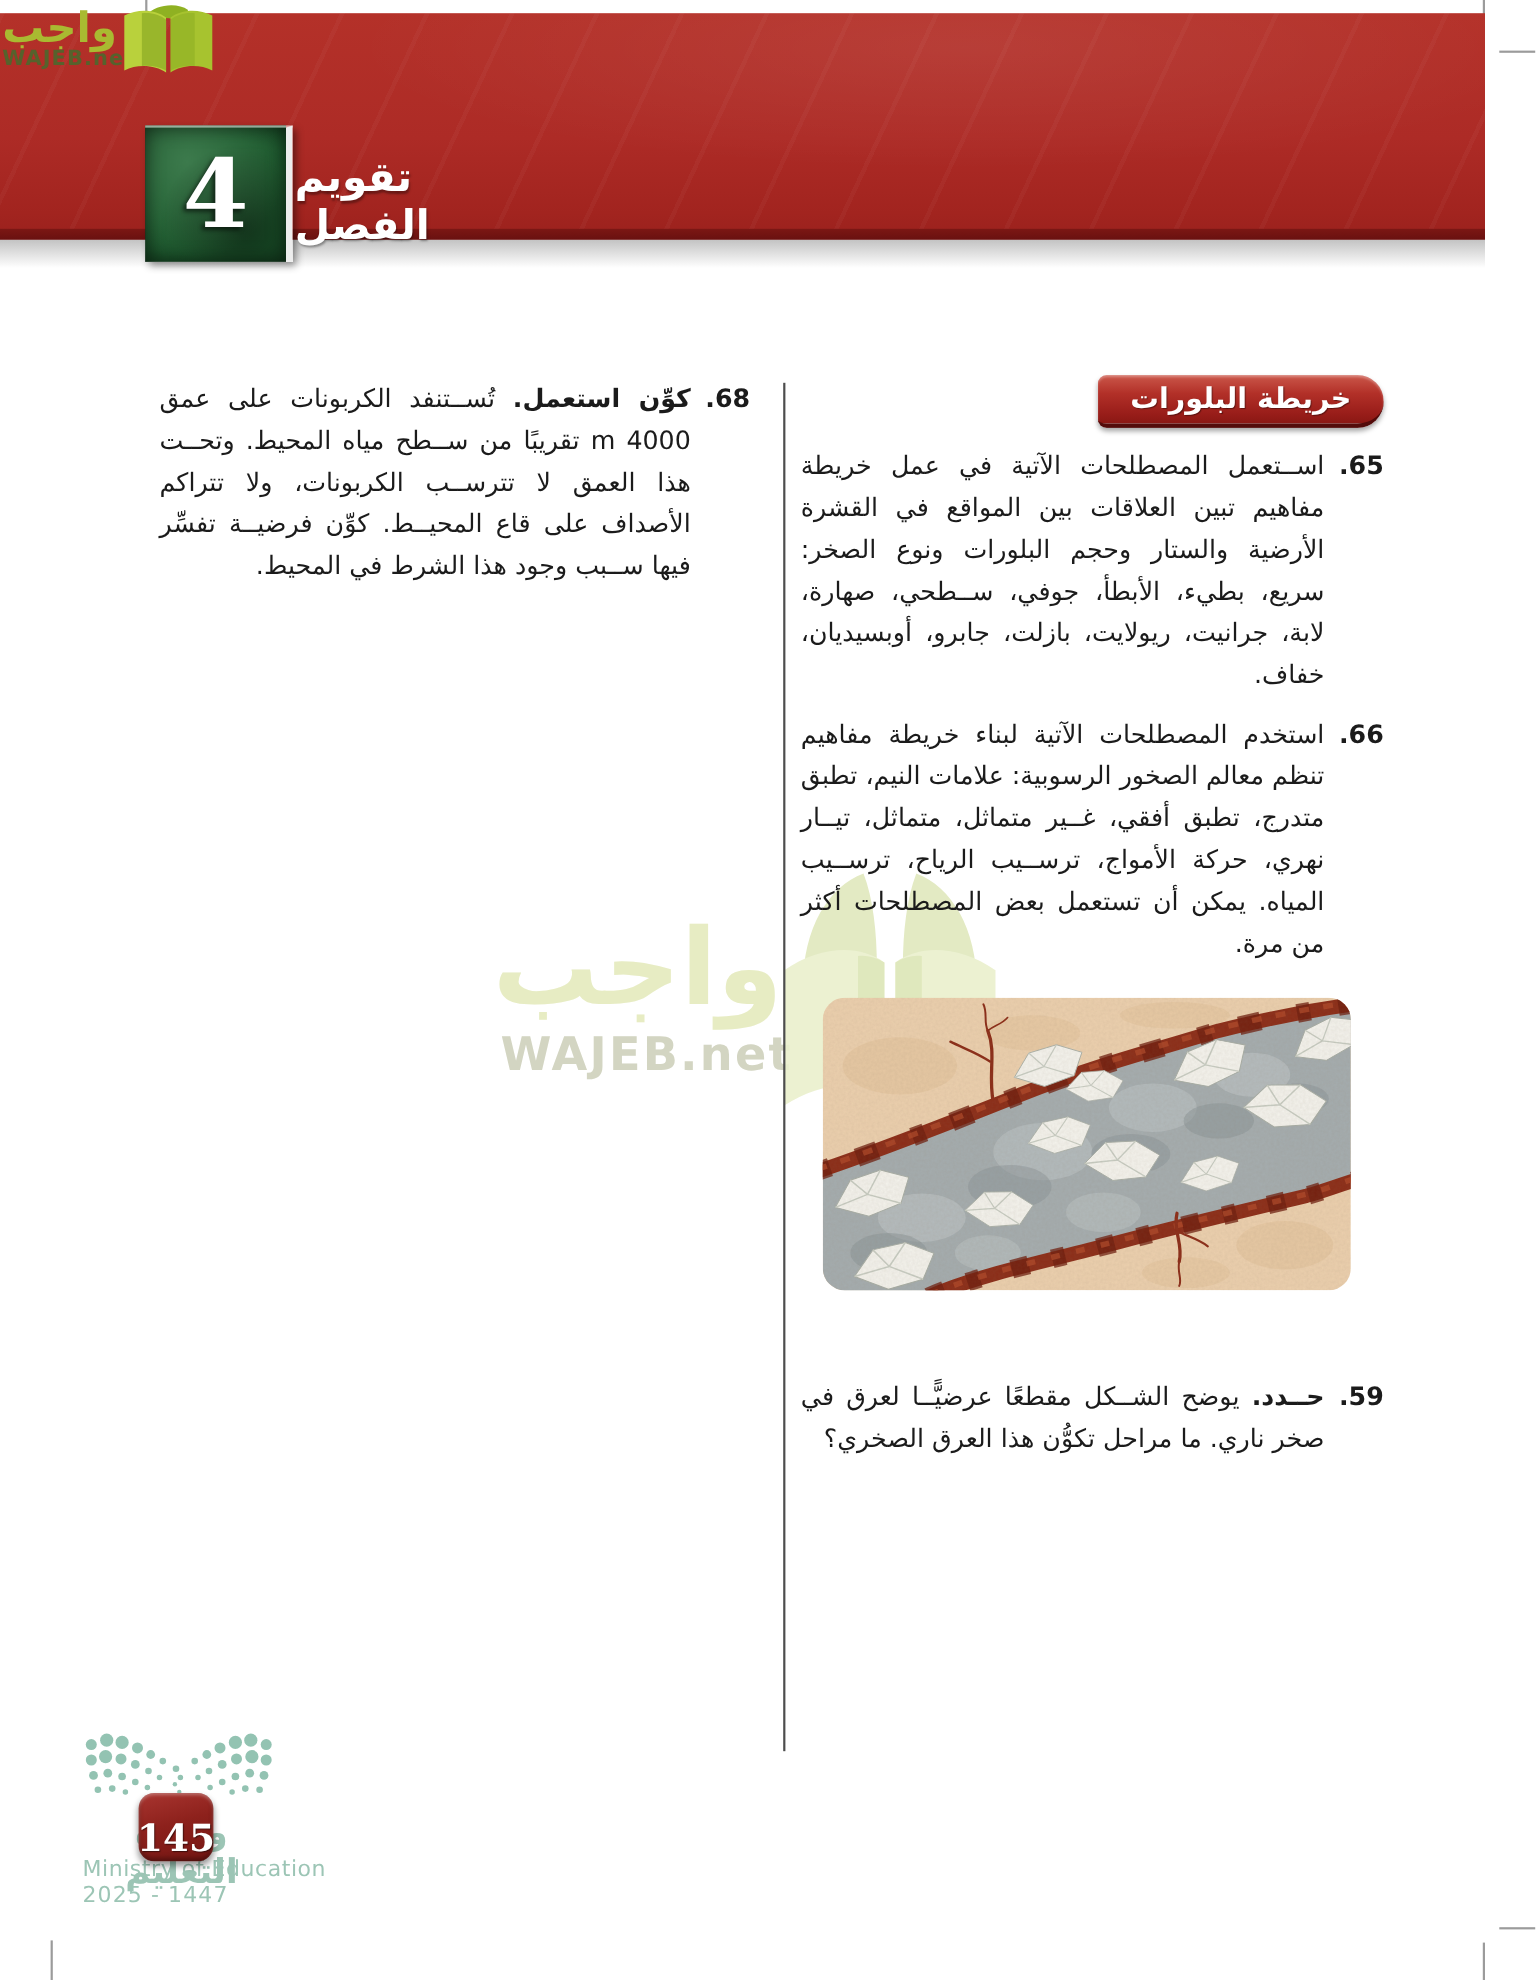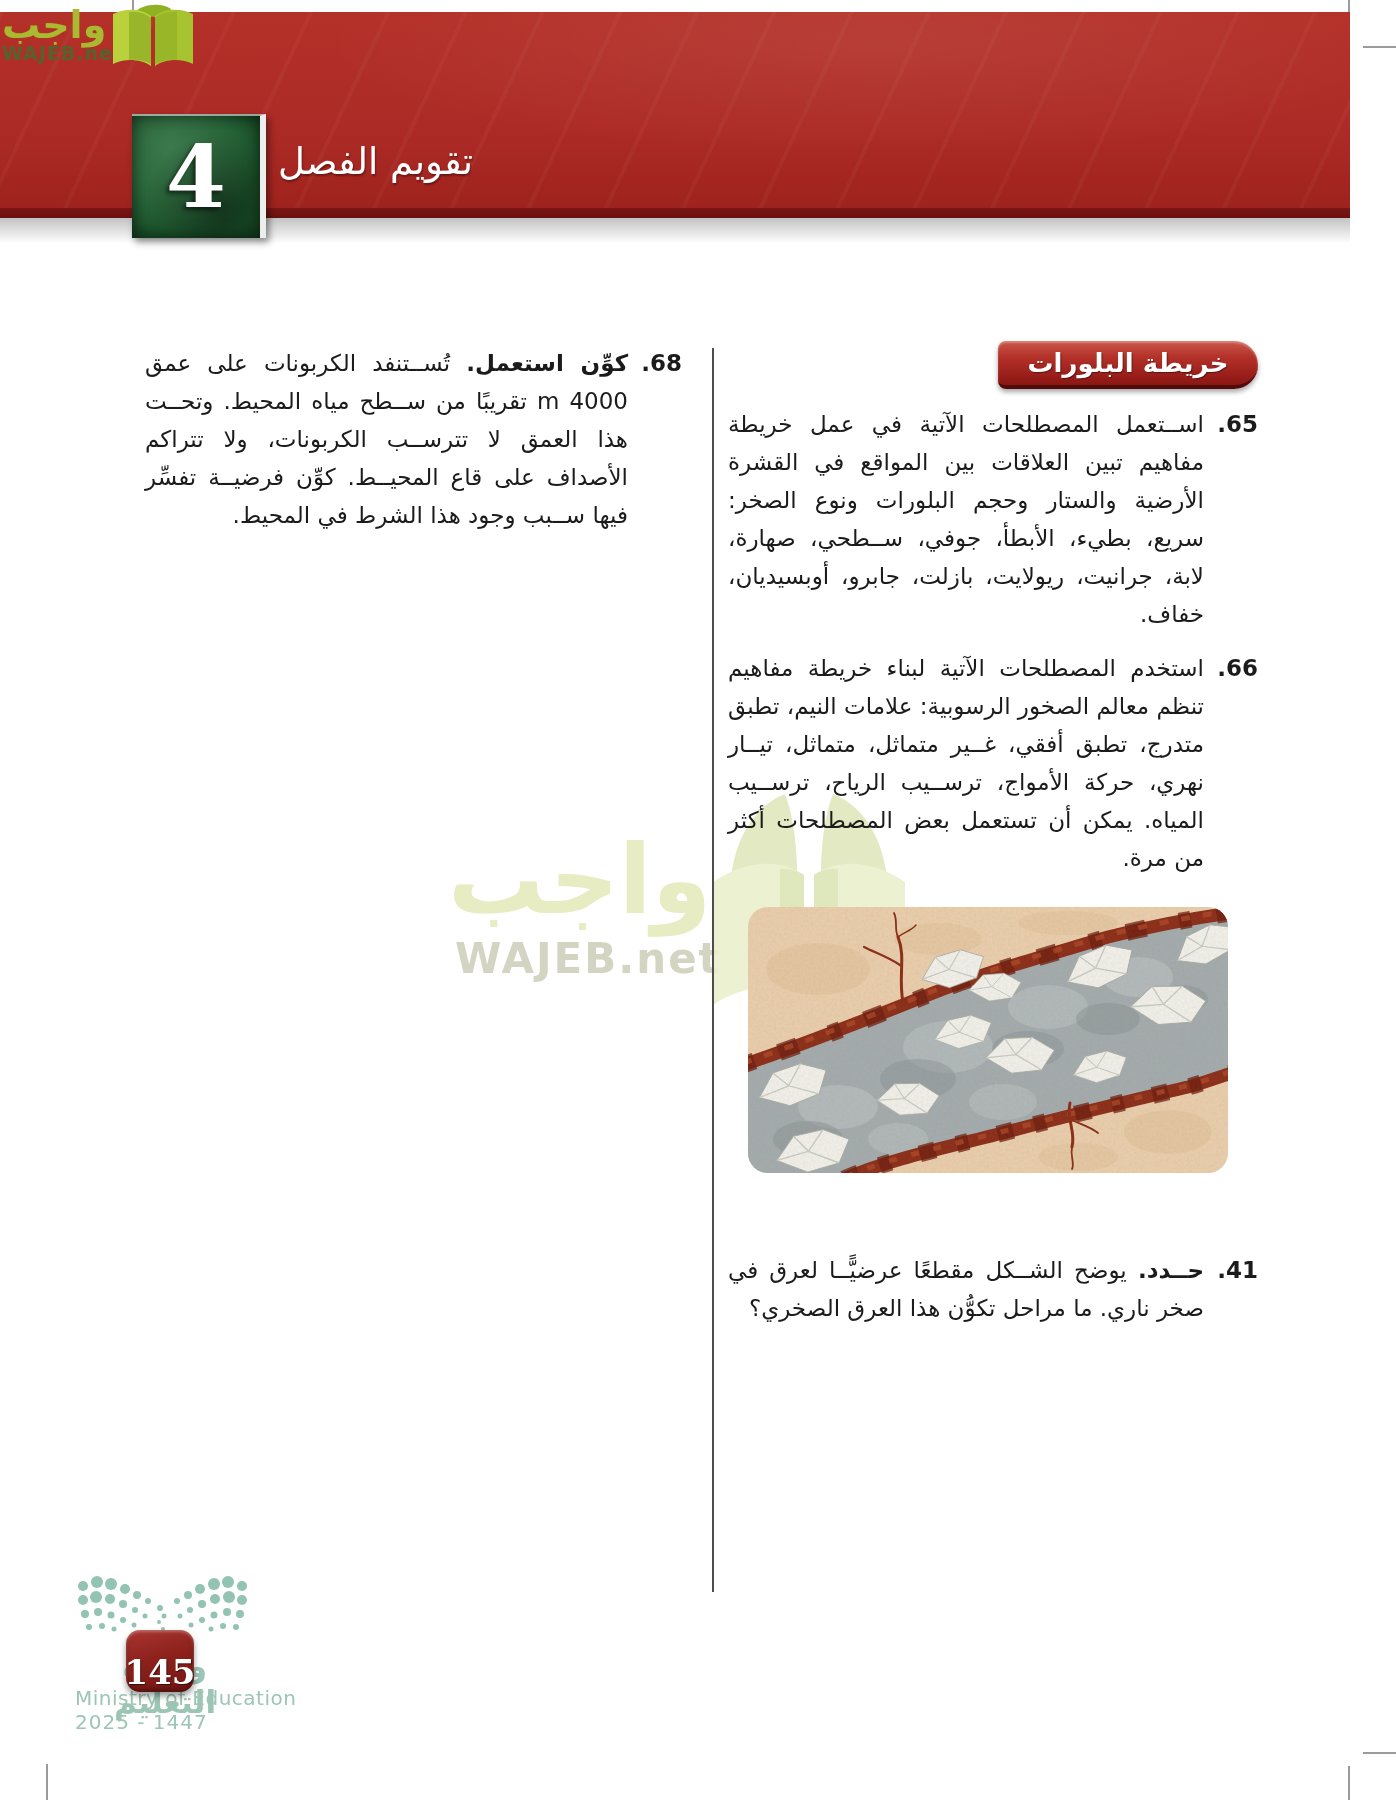--- a/index.html
+++ b/index.html
@@ -20,22 +20,22 @@
   .chapter-box{position:absolute;left:132px;top:114px;width:128px;height:122px;
     background:
       radial-gradient(circle at 70% 75%, rgba(0,0,0,0.45), rgba(0,0,0,0) 60%),
       radial-gradient(circle at 30% 25%, #3c7a4c, rgba(0,0,0,0) 70%),
       radial-gradient(ellipse at 55% 55%, #2a6639, #1d5a2e 60%, #143f20 100%);
     border-right:6px solid #ededed;border-top:2px solid rgba(255,255,255,0.55);
     box-shadow:inset 0 0 16px rgba(0,0,0,0.55), 3px 4px 7px rgba(0,0,0,0.45);
     display:flex;align-items:center;justify-content:center;z-index:3;}
   .chapter-num{font-family:"DejaVu Serif",serif;font-weight:bold;font-size:86px;color:#ffffff;
     text-shadow:-3px 3px 4px rgba(0,0,0,0.55);line-height:1;}
-  .banner-title{position:absolute;left:268px;top:140px;width:215px;text-align:center;
-    font-size:37px;font-weight:normal;color:#ffffff;z-index:3;
+  .banner-title{position:absolute;left:268px;top:140px;width:215px;text-align:left;
+    font-size:37px;font-weight:bold;color:#ffffff;z-index:3;
     text-shadow:1px 2px 2px rgba(0,0,0,0.35);}
   
   .brand{position:absolute;left:0;top:0;width:215px;height:80px;z-index:5;}
   .brand-ar{position:absolute;left:2px;top:6px;font-size:38px;font-weight:bold;color:#a9ba31;line-height:1;}
   .brand-net{position:absolute;left:2px;top:42px;font-size:19px;font-weight:bold;color:#56622c;letter-spacing:1px;}
   .brand-book{position:absolute;left:103px;top:2px;}
   
   .divider{position:absolute;left:712px;top:348px;width:2px;height:1244px;background:#4d4d4d;}
   .col{position:absolute;direction:rtl;text-align:justify;}
   .col-right{left:728px;top:341px;width:530px;}
@@ -205,21 +205,21 @@
           <use href="#crys" transform="translate(45,178) rotate(-10) scale(1.1)"></use>
           <use href="#crys" transform="translate(160,192) rotate(8) scale(0.95)"></use>
           <use href="#crys" transform="translate(65,244) rotate(-4) scale(1.15)"></use>
 
           <rect x="0" y="0" width="480" height="266" filter="url(#speck)" opacity="0.22"></rect>
         </g>
       </svg>
     </div>
 
     <div class="question q67-gap">
-      <span class="qnum">41.</span>
+      <span class="qnum">59.</span>
       <span class="qlead">حــدد.</span>
       <span>يوضح الشــكل مقطعًا عرضيًّــا لعرق في صخر ناري. ما مراحل تكوُّن هذا العرق الصخري؟</span>
     </div>
   </div>
 
   <div class="col col-left">
     <div class="question">
       <span class="qnum">68.</span>
       <span class="qlead">كوِّن استعمل.</span>
       <span>تُســتنفد الكربونات على عمق 4000 m تقريبًا من ســطح مياه المحيط. وتحــت هذا العمق لا تترســب الكربونات، ولا تتراكم الأصداف على قاع المحيــط. كوِّن فرضيــة تفسِّر فيها ســبب وجود هذا الشرط في المحيط.</span>

